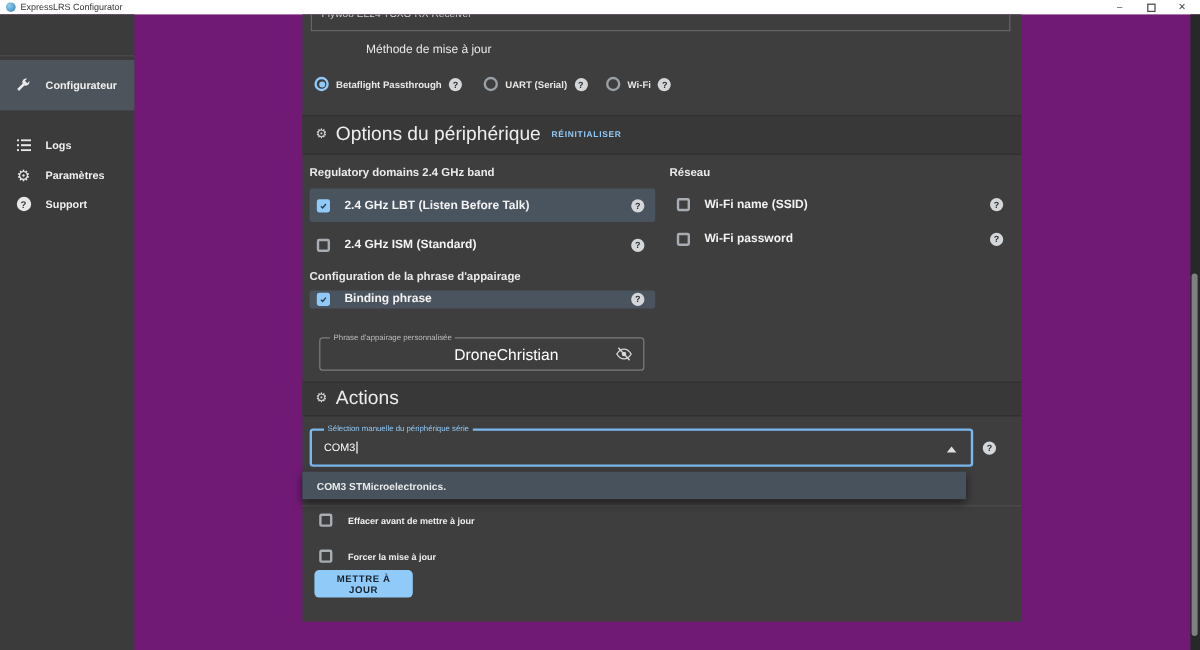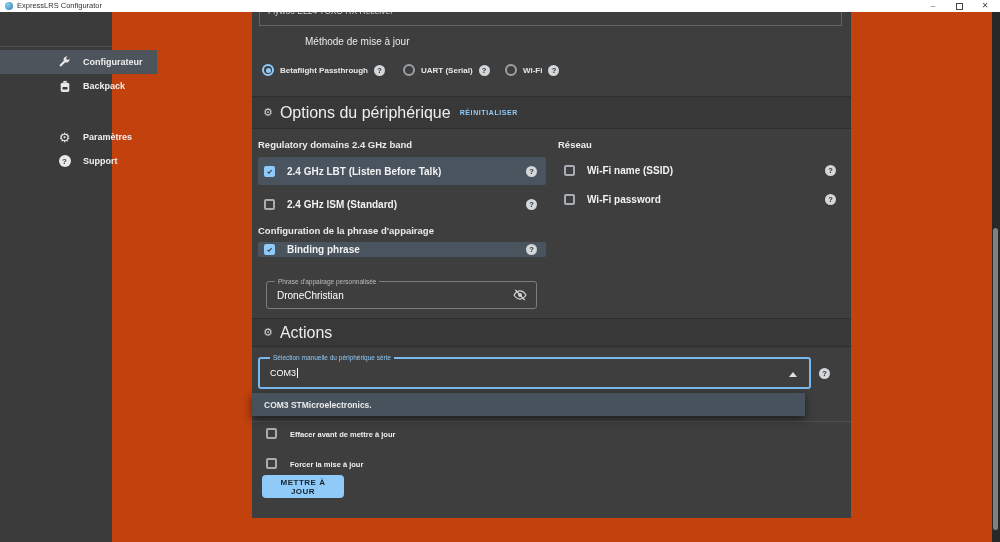--- a/index.html
+++ b/index.html
@@ -1,30 +1,30 @@
 <!DOCTYPE html>
 <html><head>
 <meta charset="utf-8">
 <style>
   html,body{margin:0;padding:0;background:#222;}
-  #app{position:relative;width:1000px;height:542px;background:#c2410c;overflow:hidden;
+  #app{position:relative;width:1000px;height:542px;background:#701a75;overflow:hidden;
        font-family:"Liberation Sans","DejaVu Sans",sans-serif;-webkit-font-smoothing:antialiased;}
   
   .titlebar{position:absolute;left:0;top:0;width:1000px;height:12px;background:#ffffff;}
   .app-icon{position:absolute;left:5px;top:2px;width:8px;height:8px;border-radius:50%;
             background:radial-gradient(circle at 35% 35%,#8fd0ec,#2d7cb8);}
   .titlebar-title{position:absolute;left:17px;top:1px;font-size:7.5px;color:#333;}
   .win-controls{position:absolute;right:2px;top:0;height:12px;display:flex;align-items:center;}
   .win-btn{width:26px;height:12px;display:flex;align-items:center;justify-content:center;
            font-size:8px;color:#444;line-height:1;}
   .win-btn .sq{width:5px;height:5px;border:1px solid #444;display:block;}
   
   .sidebar{position:absolute;left:0;top:12px;width:112px;height:530px;background:#3b3b3b;}
   .sidebar-divider{position:absolute;left:0;top:34px;width:112px;height:1px;background:#4d4d4d;}
-  .nav-item{position:absolute;left:0;width:112px;height:24px;display:flex;align-items:center;padding-left:45px;}
+  .nav-item{position:absolute;left:0;width:112px;height:42px;display:flex;align-items:center;}
   .nav-item.active{background:#4d545b;}
   .nav-icon{width:15px;margin-left:12px;display:flex;align-items:center;justify-content:center;color:#e8e8e8;}
   .nav-label{margin-left:11px;font-size:9px;font-weight:600;color:#f0f0f0;}
   .gear-glyph{font-size:13px;color:#e8e8e8;line-height:1;}
   .q-circle{width:12px;height:12px;border-radius:50%;background:#e8e8e8;color:#3b3b3b;
             font-size:8px;font-weight:bold;display:flex;align-items:center;justify-content:center;}
   
   .card{position:absolute;left:252px;top:12px;width:599px;height:506px;background:#3e3e3e;}
   .divider{position:absolute;left:0;width:599px;height:1px;background:#2e2e2e;}
   .divider-light{position:absolute;left:0;width:599px;height:1px;background:#4f4f4f;}
@@ -52,21 +52,21 @@
   .radio{width:12px;height:12px;border:2px solid #9aa0a6;border-radius:50%;box-sizing:border-box;flex:0 0 auto;
          display:flex;align-items:center;justify-content:center;}
   .radio.sel{border-color:#90caf9;}
   .radio.sel i{width:5px;height:5px;border-radius:50%;background:#90caf9;display:block;}
   .radio-label{font-size:8px;font-weight:700;color:#e8e8e8;}
   
   .tfield{position:absolute;border:1px solid #7c7c7c;border-radius:3px;box-sizing:border-box;background:transparent;}
   .tfield .flabel{position:absolute;left:8px;top:-4px;font-size:6.5px;color:#bdbdbd;background:#3e3e3e;
                   padding:0 3px;white-space:nowrap;}
   .tfield input{position:absolute;left:10px;top:0;height:100%;width:70%;background:transparent;border:none;outline:none;
-                color:#fff;font-size:10px;font-family:"Liberation Sans","DejaVu Sans",sans-serif;padding:0;}
+                color:#fff;font-size:13px;font-family:"Liberation Sans","DejaVu Sans",sans-serif;padding:0;text-align:right;}
   .eye{position:absolute;right:9px;top:7px;}
   
   .combo{position:absolute;border:2px solid #79b8ef;border-radius:3px;box-sizing:border-box;}
   .combo .flabel{position:absolute;left:10px;top:-5px;font-size:6.5px;color:#90caf9;background:#3e3e3e;
                  padding:0 3px;white-space:nowrap;}
   .combo-value{position:absolute;left:10px;top:0;height:100%;display:flex;align-items:center;
                color:#fff;font-size:9px;}
   .caret{display:inline-block;width:1px;height:10px;background:#fff;margin-left:1px;}
   .arrow-up{position:absolute;right:12px;top:13px;width:0;height:0;
             border-left:4px solid transparent;border-right:4px solid transparent;border-bottom:5px solid #dedede;}
@@ -105,31 +105,36 @@
 
     <div class="nav-item active" style="top:38px">
       <span class="nav-icon">
         <svg width="13" height="13" viewBox="0 0 16 16">
             <path fill="#e8e8e8" d="M14.2 4.1a3.9 3.9 0 0 1-5.2 3.7l-5.5 5.5-1.9-1.9 5.5-5.5A3.9 3.9 0 0 1 11.8.7L9.6 2.9l2.4 2.4 2.2-2.2c.1.3.1.6 0 1z"></path>
           </svg>
       </span>
       <span class="nav-label">Configurateur</span>
     </div>
 
-    <div class="nav-item" style="top:62px">
+
+    <div class="nav-item" style="top:88px">
       <span class="nav-icon">
-        <svg width="12" height="13" viewBox="0 0 14 15">
-            <path fill="#e8e8e8" d="M5 1h4v2H5z"></path>
-            <rect x="2" y="3" width="10" height="11" rx="2" fill="#e8e8e8"></rect>
-            <rect x="4" y="8" width="6" height="3" rx="1" fill="#3b3b3b"></rect>
-          </svg>
-      </span>
-      <span class="nav-label">Backpack</span>
-    </div>
-
+        <svg width="12" height="10" viewBox="0 0 14 12">
+            <g fill="#e8e8e8">
+              <rect x="0" y="0" width="2" height="2"></rect>
+              <rect x="4" y="0" width="10" height="2"></rect>
+              <rect x="0" y="5" width="2" height="2"></rect>
+              <rect x="4" y="5" width="10" height="2"></rect>
+              <rect x="0" y="10" width="2" height="2"></rect>
+              <rect x="4" y="10" width="10" height="2"></rect>
+            </g>
+          </svg>
+      </span>
+      <span class="nav-label">Logs</span>
+    </div>
 
     <div class="nav-item" style="top:113px">
       <span class="nav-icon gear-glyph">⚙</span>
       <span class="nav-label">Paramètres</span>
     </div>
 
     <div class="nav-item" style="top:137px">
       <span class="nav-icon">
           <span class="q-circle">?</span>
         </span>

